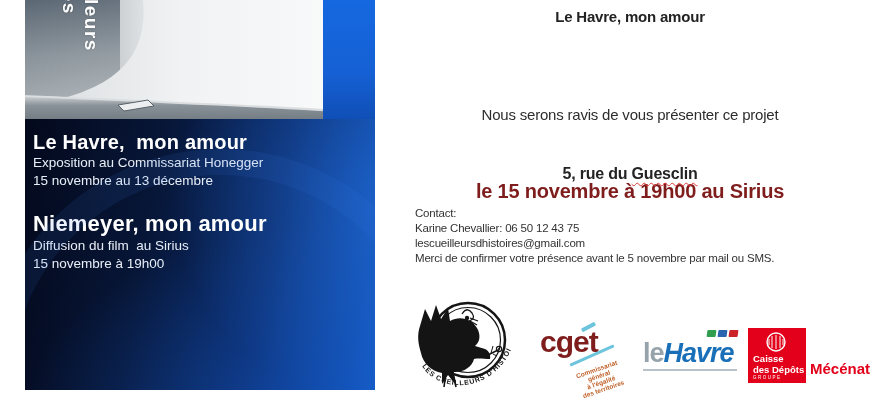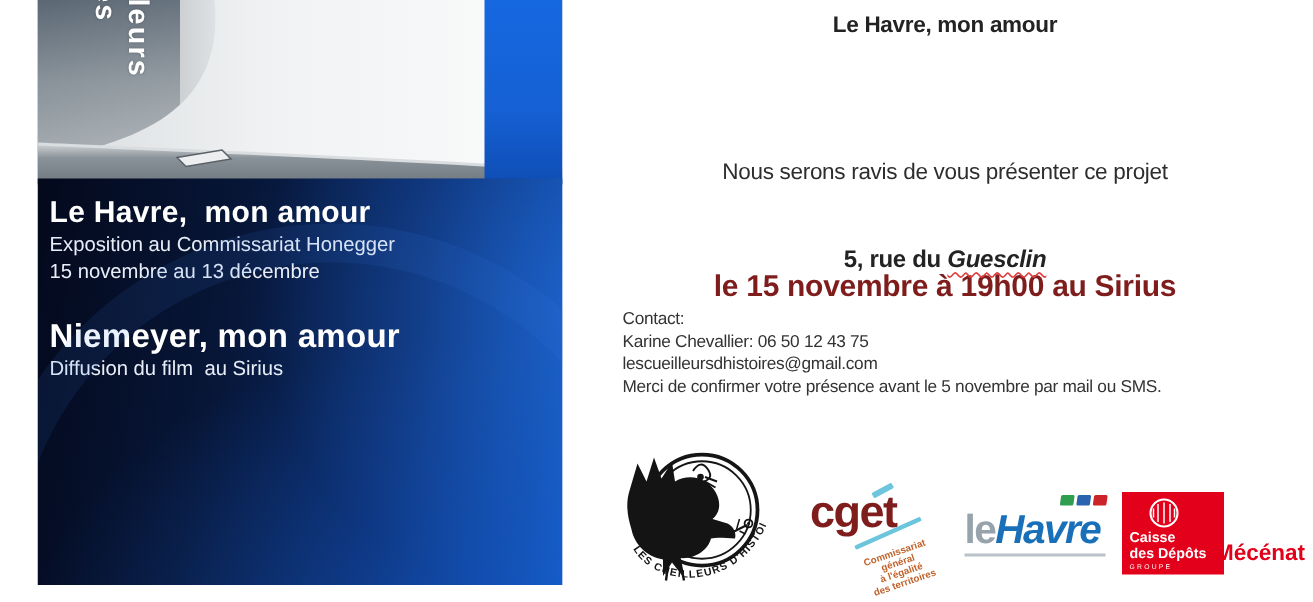--- a/index.html
+++ b/index.html
@@ -35,21 +35,21 @@
 
   
   .invite{position:absolute;left:390px;top:0;width:492px;height:290px;text-align:center;
           font-stretch:condensed;letter-spacing:-0.2px;}
   .inv-title{position:absolute;left:0;top:8px;width:480px;font-size:15px;font-weight:bold;color:#232323;}
   .inv-intro{position:absolute;left:0;top:47px;width:480px;font-size:15px;line-height:21px;color:#2d2d2d;}
   .inv-tagline{position:absolute;left:0;top:106px;width:480px;font-size:15px;color:#2d2d2d;}
   .inv-date{position:absolute;left:0;top:144px;width:480px;font-size:20px;font-weight:bold;color:#7f1d1d;margin-top:36px;}
   .inv-address{position:absolute;left:0;top:165px;width:480px;font-size:16px;font-weight:bold;color:#232323;}
   .misspell{text-decoration-line:underline;text-decoration-style:wavy;
-            text-decoration-color:#e03b3b;text-decoration-thickness:1px;text-underline-offset:3px;font-style:italic;}
+            text-decoration-color:#e03b3b;text-decoration-thickness:1px;text-underline-offset:3px;}
   .contact{position:absolute;left:25px;top:206px;width:420px;text-align:left;
            font-size:11.5px;line-height:15px;color:#333;}
 
   
   .logo-stamp{position:absolute;left:398px;top:294px;width:122px;height:104px;}
   .logo-cget{position:absolute;left:540px;top:327px;width:100px;height:66px;}
   .cget-word{position:absolute;left:0;top:0;font-size:30px;font-weight:bold;color:#7f1d1d;
              letter-spacing:-1px;line-height:30px;}
   .cget-slash{position:absolute;left:41px;top:-2px;width:15px;height:4px;background:#6cc5dd;
              transform:rotate(-28deg);border-radius:1px;}
@@ -60,21 +60,21 @@
   .logo-havre{position:absolute;left:643px;top:328px;width:100px;height:46px;}
   .havre-word{position:absolute;left:0px;top:12px;font-size:27px;font-weight:bold;letter-spacing:-1px;line-height:27px;}
   .havre-le{color:#97a3ab;}
   .havre-name{color:#1a70b8;font-style:italic;}
   .havre-underline{position:absolute;left:0;top:41px;width:94px;height:2px;background:#b8c2c8;}
   .havre-flags{position:absolute;left:64px;top:2px;display:flex;gap:2px;}
   .flag{width:9px;height:7px;transform:skewX(-8deg);border-radius:1px;}
   .flag-green{background:#2f9e4f;}
   .flag-blue{background:#2a63ae;}
   .flag-red{background:#cc2229;}
-  .logo-cdc{position:absolute;left:748px;top:328px;width:68px;height:55px;background:#e2001a;}
+  .logo-cdc{position:absolute;left:748px;top:328px;width:58px;height:55px;background:#e2001a;}
   .cdc-emblem{position:absolute;left:14px;top:3px;}
   .cdc-text{position:absolute;left:5px;top:26px;color:#fff;font-weight:bold;font-size:9.5px;line-height:10.5px;}
   .cdc-groupe{position:absolute;left:5px;top:47px;color:#fff;font-size:4.5px;letter-spacing:1.5px;}
   .mecenat{position:absolute;left:810px;top:360px;font-size:15px;font-weight:bold;color:#e2001a;}
 </style>
 </head>
 <body>
 
 <div class="page">
 
@@ -105,20 +105,21 @@
 
     <div class="band">
       <div class="ev ev1">
         <div class="ev-title keep-space">Le Havre,  mon amour</div>
         <div class="ev-line">Exposition au Commissariat Honegger</div>
         <div class="ev-line">15 novembre au 13 décembre</div>
       </div>
       <div class="ev ev2">
         <div class="ev-title">Niemeyer, mon amour</div>
         <div class="ev-line keep-space">Diffusion du film  au Sirius</div>
+        <div class="ev-line">15 novembre à 19h00</div>
       </div>
     </div>
   </section>
 
   <section class="invite">
     <div class="inv-title">Le Havre, mon amour</div>
     <div class="inv-tagline">Nous serons ravis de vous présenter ce projet</div>
     <div class="inv-date">le 15 novembre à 19h00 au Sirius</div>
     <div class="inv-address"><span>5, rue du </span><span class="misspell">Guesclin</span></div>
     <div class="contact">

